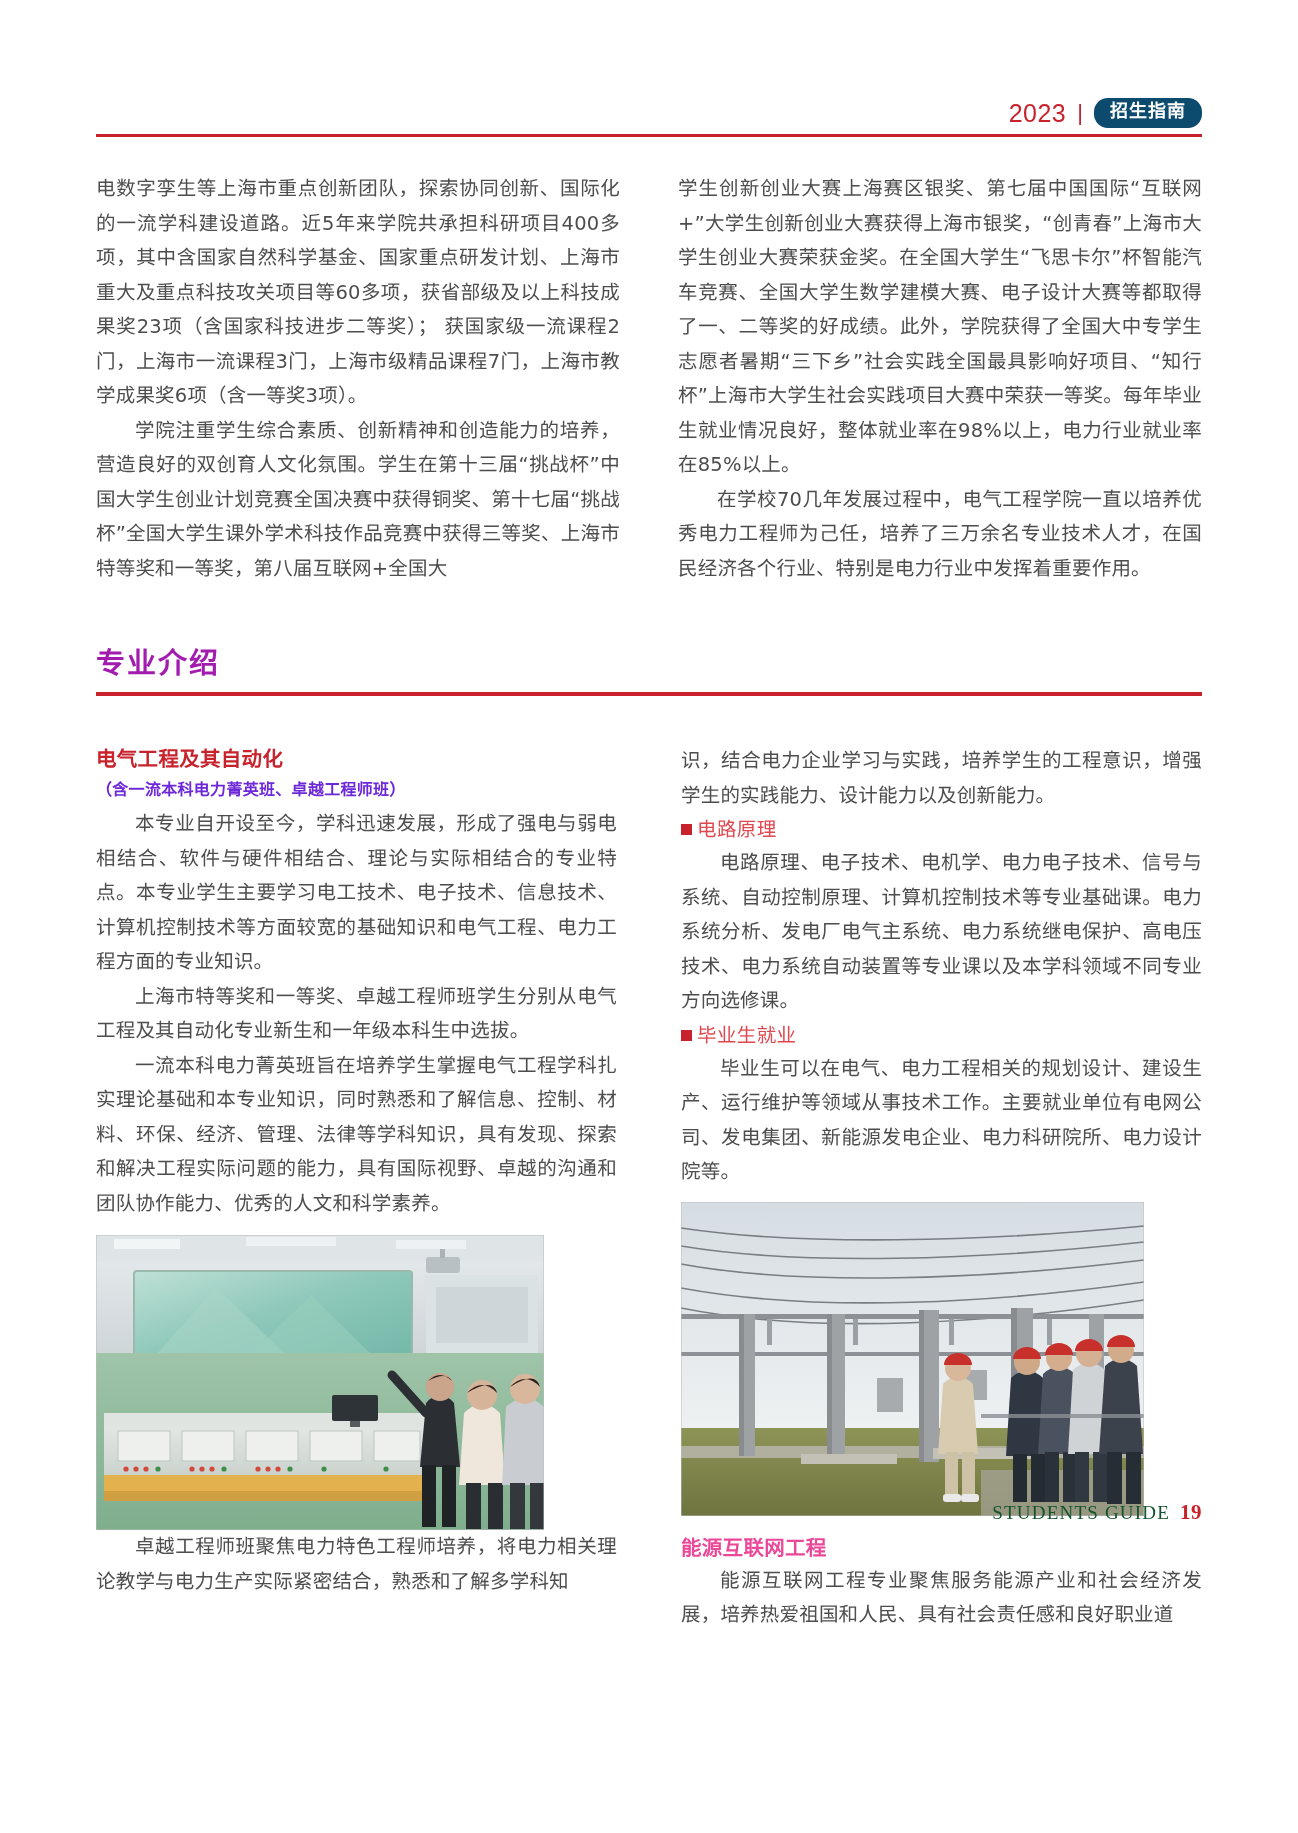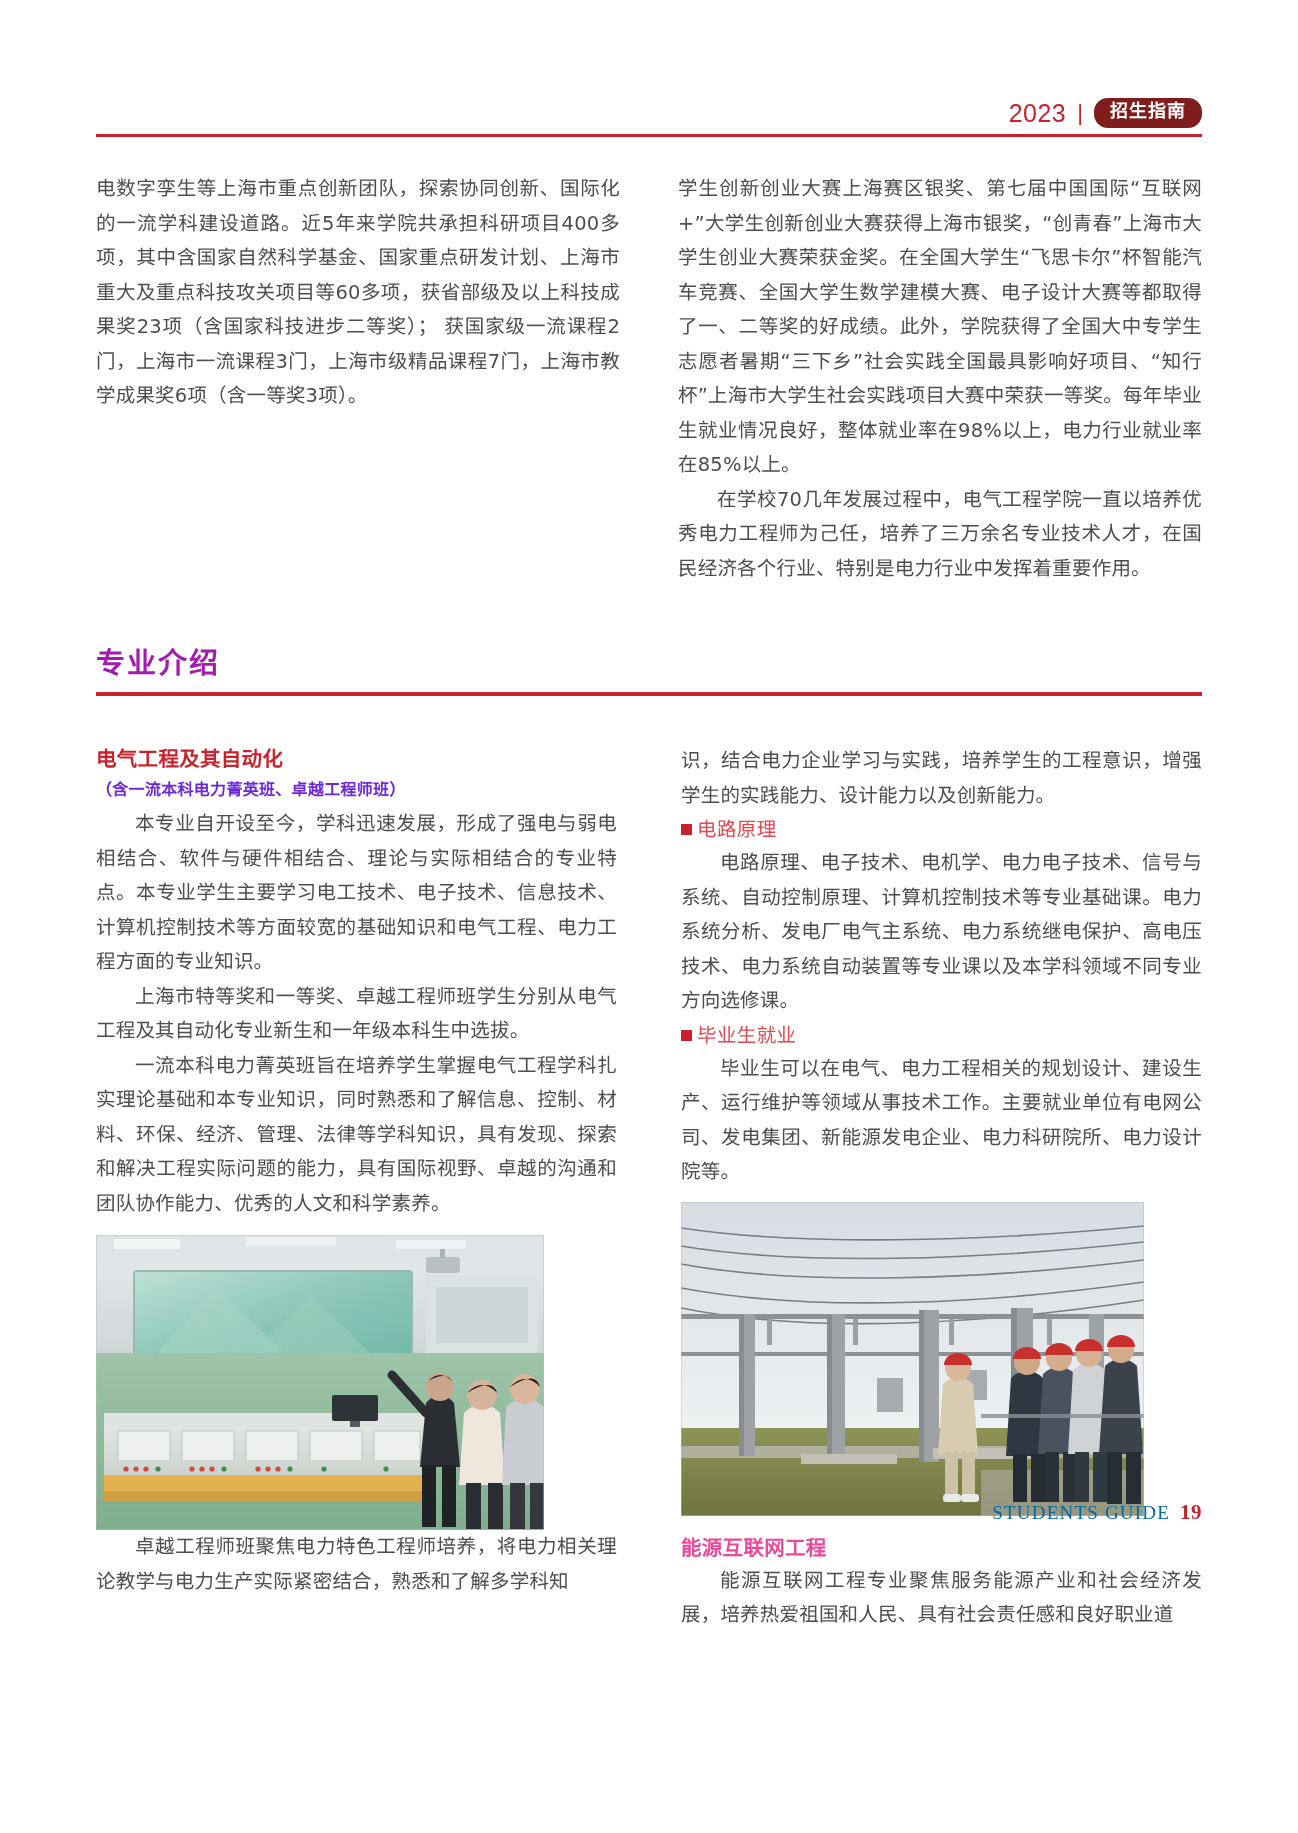--- a/index.html
+++ b/index.html
@@ -47,21 +47,21 @@
     line-height: 1;
     font-family: "Liberation Sans", sans-serif;
   }
   .header-sep {
     color: #c8232c;
     font-size: 22px;
     line-height: 1;
     margin: 0 2px;
   }
   .header-badge {
-    background: #7f1d1d;
+    background: #0c4a6e;
     color: #ffffff;
     border-radius: 14px;
     padding: 4px 16px 6px 16px;
     font-size: 18px;
     font-weight: bold;
     line-height: 1.1;
     letter-spacing: 1px;
     white-space: nowrap;
   }
   .header-rule {
@@ -219,21 +219,21 @@
   .footer {
     position: absolute;
     right: 96px;
     bottom: 54px;
     display: flex;
     align-items: baseline;
     gap: 10px;
     font-family: "Liberation Serif", "DejaVu Serif", serif;
   }
   .footer-label {
-    color: #0369a1;
+    color: #14532d;
     font-size: 19px;
     letter-spacing: 1.2px;
   }
   .footer-page {
     color: #c8232c;
     font-size: 21px;
     font-weight: bold;
     letter-spacing: 0.5px;
   }
 </style>
@@ -247,20 +247,21 @@
       <span class="header-year">2023</span>
       <span class="header-sep">|</span>
       <span class="header-badge">招生指南</span>
     </div>
     <div class="header-rule"></div>
   </div>
 
   <div class="top-cols">
     <div class="col">
       <p class="body">电数字孪生等上海市重点创新团队，探索协同创新、国际化的一流学科建设道路。近5年来学院共承担科研项目400多项，其中含国家自然科学基金、国家重点研发计划、上海市重大及重点科技攻关项目等60多项，获省部级及以上科技成果奖23项（含国家科技进步二等奖）； 获国家级一流课程2门，上海市一流课程3门，上海市级精品课程7门，上海市教学成果奖6项（含一等奖3项）。</p>
+      <p class="body indent">学院注重学生综合素质、创新精神和创造能力的培养，营造良好的双创育人文化氛围。学生在第十三届“挑战杯”中国大学生创业计划竞赛全国决赛中获得铜奖、第十七届“挑战杯”全国大学生课外学术科技作品竞赛中获得三等奖、上海市特等奖和一等奖，第八届互联网+全国大</p>
     </div>
     <div class="col">
       <p class="body">学生创新创业大赛上海赛区银奖、第七届中国国际“互联网+”大学生创新创业大赛获得上海市银奖，“创青春”上海市大学生创业大赛荣获金奖。在全国大学生“飞思卡尔”杯智能汽车竞赛、全国大学生数学建模大赛、电子设计大赛等都取得了一、二等奖的好成绩。此外，学院获得了全国大中专学生志愿者暑期“三下乡”社会实践全国最具影响好项目、“知行杯”上海市大学生社会实践项目大赛中荣获一等奖。每年毕业生就业情况良好，整体就业率在98%以上，电力行业就业率在85%以上。</p>
       <p class="body indent">在学校70几年发展过程中，电气工程学院一直以培养优秀电力工程师为己任，培养了三万余名专业技术人才，在国民经济各个行业、特别是电力行业中发挥着重要作用。</p>
     </div>
   </div>
 
   <div class="section">
     <h2 class="section-title">专业介绍</h2>
     <div class="section-rule"></div>

